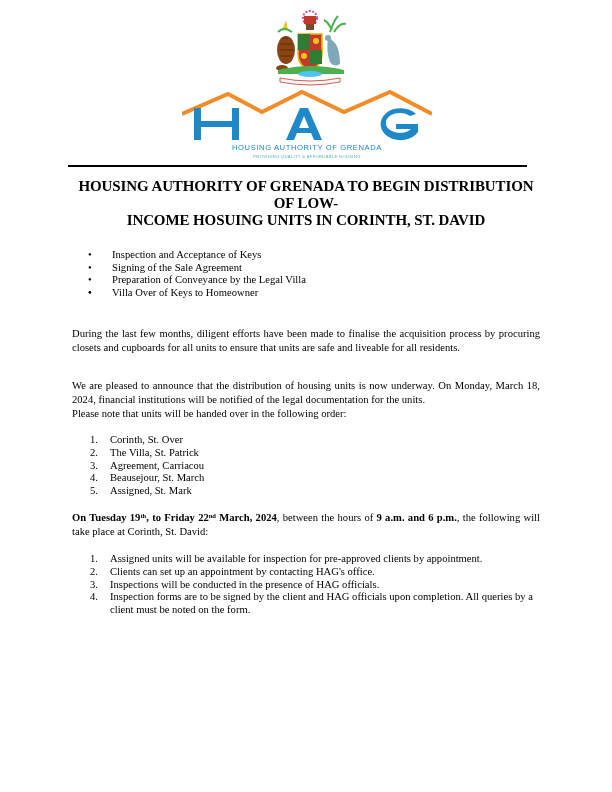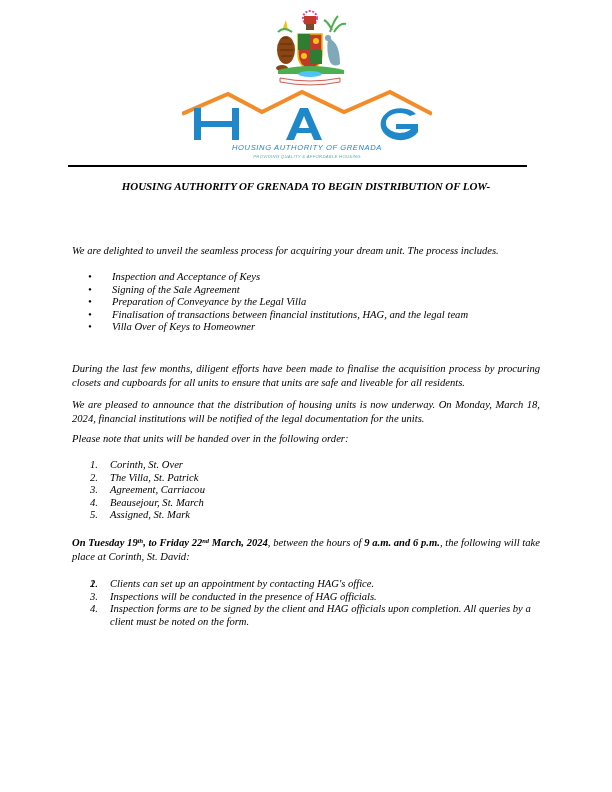--- a/index.html
+++ b/index.html
@@ -1,26 +1,26 @@
 <!DOCTYPE html>
 <html><head>
 <meta charset="utf-8">
 <style>
   html, body { margin: 0; padding: 0; background: #ffffff; }
   body { width: 612px; height: 792px; position: relative; overflow: hidden;
          font-family: "Liberation Serif", "DejaVu Serif", serif; color: #000; }
-  .page { position: absolute; left: 0; top: 0; width: 530px; height: 792px; font-style: italic; }
+  .page { position: absolute; left: 0; top: 0; width: 530px; height: 792px; }
 
   
   .crest { position: absolute; left: 268px; top: 8px; width: 84px; height: 80px; }
   .hag-logo { position: absolute; left: 182px; top: 88px; width: 250px; height: 72px; }
   .rule { position: absolute; left: 68px; top: 165px; width: 459px; height: 2px; background: #000; }
 
   .title { position: absolute; left: 72px; top: 178px; width: 468px; text-align: center;
-           font-weight: bold; font-size: 11px; line-height: 17px; letter-spacing: -0.1px; }
+           font-weight: bold; font-size: 15px; line-height: 17px; letter-spacing: -0.1px; }
 
   .content { position: absolute; left: 72px; top: 236px; width: 468px; font-size: 10.6px; line-height: 14px; }
   .content p { margin: 0; }
   .justify { text-align: justify; }
   .b { font-weight: bold; }
 
   ul.bullets { list-style: none; margin: 0; padding: 0; }
   ul.bullets li { position: relative; padding-left: 40px; line-height: 12.6px; }
   ul.bullets li .bullet { position: absolute; left: 16px; top: 0; }
 
@@ -82,50 +82,50 @@
 
     <path d="M234 26 A20 16 0 1 0 236 44 L236 36 L214 36 L214 41 L229 41 A14 10 0 1 1 228 28 Z" fill="#1E88C8"></path>
     <text x="125" y="62" text-anchor="middle" font-family="Liberation Sans, sans-serif" font-size="7.6" fill="#1E88C8" letter-spacing="0.6">HOUSING AUTHORITY OF GRENADA</text>
     <text x="125" y="70" text-anchor="middle" font-family="Liberation Sans, sans-serif" font-size="4.2" fill="#4DB6AC" letter-spacing="0.3">PROVIDING QUALITY &amp; AFFORDABLE HOUSING</text>
   </svg>
 
   <div class="rule"></div>
 
   <div class="title">
     <div>HOUSING AUTHORITY OF GRENADA TO BEGIN DISTRIBUTION OF LOW-</div>
+    <div>INCOME HOSUING UNITS IN CORINTH, ST. DAVID</div>
   </div>
 
   <div class="content">
 
-    <p class="justify" style="margin-top:8px;">We are delighted to unveil the seamless process for acquiring your dream unit. The process includes.</p>
 
     <ul class="bullets" style="margin-top:13px;">
       <li><span class="bullet">•</span><span>Inspection and Acceptance of Keys</span></li>
       <li><span class="bullet">•</span><span>Signing of the Sale Agreement</span></li>
       <li><span class="bullet">•</span><span>Preparation of Conveyance by the Legal Villa</span></li>
-      <li><span class="bullet">•</span><span>Finalisation of transactions between financial institutions, HAG, and the legal team</span></li>
+      <li><span class="bullet">•</span></li>
       <li><span class="bullet">•</span><span>Villa Over of Keys to Homeowner</span></li>
     </ul>
 
     <p class="justify" style="margin-top:28px;">During the last few months, diligent efforts have been made to finalise the acquisition process by procuring closets and cupboards for all units to ensure that units are safe and liveable for all residents.</p>
 
-    <p class="justify" style="margin-top:8px;">We are pleased to announce that the distribution of housing units is now underway. On Monday, March 18, 2024, financial institutions will be notified of the legal documentation for the units.</p>
+    <p class="justify" style="margin-top:24px;">We are pleased to announce that the distribution of housing units is now underway. On Monday, March 18, 2024, financial institutions will be notified of the legal documentation for the units.</p>
 
-    <p style="margin-top:6px;">Please note that units will be handed over in the following order:</p>
+    <p style="margin-top:0;">Please note that units will be handed over in the following order:</p>
 
     <ol class="nums" style="margin-top:13px;">
       <li><span class="num">1.</span><span>Corinth, St. Over</span></li>
       <li><span class="num">2.</span><span>The Villa, St. Patrick</span></li>
       <li><span class="num">3.</span><span>Agreement, Carriacou</span></li>
       <li><span class="num">4.</span><span>Beausejour, St. March</span></li>
       <li><span class="num">5.</span><span>Assigned, St. Mark</span></li>
     </ol>
 
     <p class="justify" style="margin-top:14px;"><span class="b">On </span><span class="b">Tuesday 19</span><sup class="b">th</sup><span class="b">, to Friday 22</span><sup class="b">nd</sup><span class="b"> March, 2024</span><span>, between the hours of </span><span class="b">9 a.m.</span><span class="b"> and </span><span class="b">6 p.m.</span><span>, the following will take place at Corinth, St. David:</span></p>
 
     <ol class="nums" style="margin-top:14px;">
-      <li><span class="num">1.</span></li>
+      <li><span class="num">1.</span><span> Assigned units will be available for inspection for pre-approved clients by appointment.</span></li>
       <li><span class="num">2.</span><span>Clients can set up an appointment by contacting HAG's office.</span></li>
       <li><span class="num">3.</span><span>Inspections will be conducted in the presence of HAG officials.</span></li>
       <li><span class="num">4.</span><span>Inspection forms are to be signed by the client and HAG officials upon completion. All queries by a client must be noted on the form.</span></li>
     </ol>
   </div>
 </div>
 
 </body></html>

